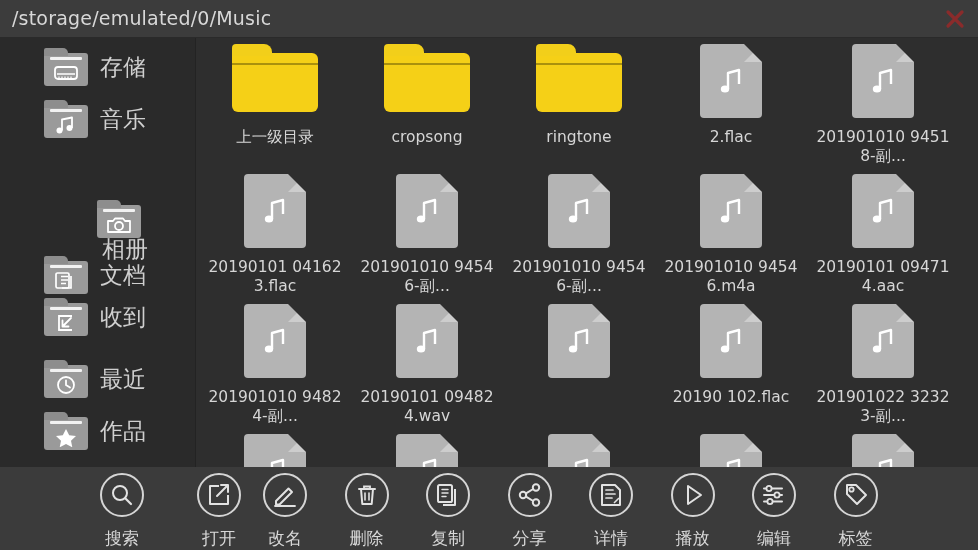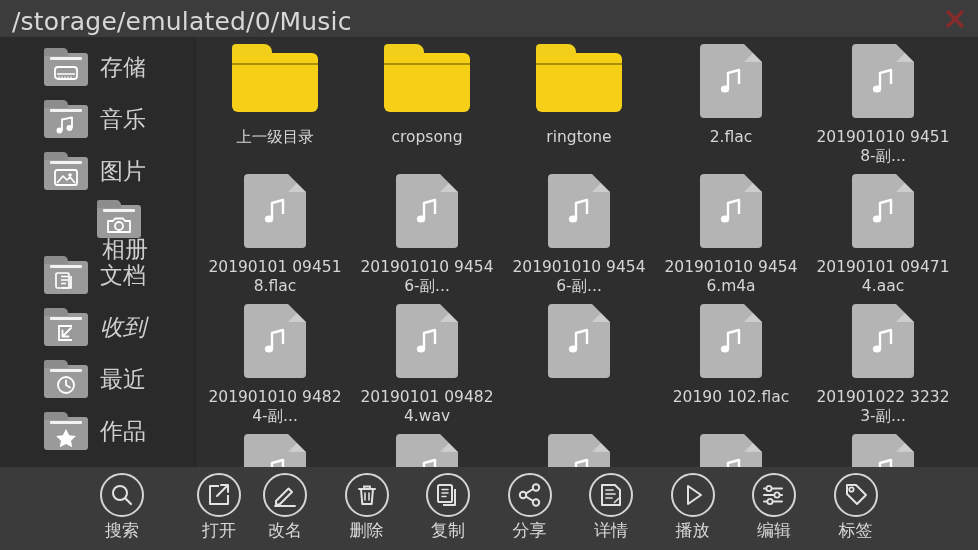--- a/index.html
+++ b/index.html
@@ -25,21 +25,21 @@
     width: 978px;
     height: 38px;
     background: #3c3c3c;
     border-bottom: 1px solid #2a2a2a;
     box-sizing: border-box;
   }
   .titlebar .path {
     position: absolute;
     left: 12px;
     top: 7px;
-    font-size: 25px;
+    font-size: 19px;
     color: #d8d8d8;
     letter-spacing: 0.2px;
     white-space: nowrap;
   }
   .close-btn {
     position: absolute;
     right: 6px;
     top: 4px;
     width: 34px;
     height: 30px;
@@ -210,21 +210,21 @@
     margin: 0 auto;
     border: 2px solid #d5d5d5;
     border-radius: 50%;
     display: flex;
     align-items: center;
     justify-content: center;
     box-sizing: border-box;
   }
   .tb-circle svg { display: block; }
   .tb-label {
-    margin-top: 2px;
+    margin-top: 10px;
     font-size: 17px;
     color: #d8d8d8;
   }
 
   .watermark {
     position: absolute;
     left: 838px;
     top: 509px;
     font-size: 24px;
     font-weight: bold;
@@ -272,35 +272,20 @@
           <div class="glyph">
             <svg width="26" height="20" viewBox="0 0 26 20">
               <path d="M9 15.5 V4.5 L19 2.5 V13" fill="none" stroke="#fff" stroke-width="1.8" stroke-linejoin="round"></path>
               <circle cx="6.5" cy="15.5" r="3" fill="#fff"></circle>
               <circle cx="16.5" cy="13" r="3" fill="#fff"></circle>
             </svg>
           </div>
         </div>
         <div class="side-label">音乐</div>
       </div>
-      <div class="side-item" style="top: 110px;">
-        <div class="folder-ico">
-          <div class="body"></div>
-          <div class="tab"></div>
-          <div class="bar"></div>
-          <div class="glyph">
-            <svg width="26" height="20" viewBox="0 0 26 20">
-              <rect x="2" y="3" width="22" height="15" rx="2" fill="none" stroke="#fff" stroke-width="1.8"></rect>
-              <path d="M4 16 l6-7 4 4 3-3 5 6" fill="none" stroke="#fff" stroke-width="1.6" stroke-linejoin="round"></path>
-              <circle cx="17" cy="8" r="1.8" fill="#fff"></circle>
-            </svg>
-          </div>
-        </div>
-        <div class="side-label">图片</div>
-      </div>
       <div class="side-item" style="top: 162px; flex-direction: column;">
         <div class="folder-ico">
           <div class="body"></div>
           <div class="tab"></div>
           <div class="bar"></div>
           <div class="glyph">
             <svg width="26" height="20" viewBox="0 0 26 20">
               <path d="M2 6 h5 l2-2.5 h8 L19 6 h5 v11 H2 Z" fill="none" stroke="#fff" stroke-width="1.8" stroke-linejoin="round"></path>
               <circle cx="13" cy="11" r="4" fill="none" stroke="#fff" stroke-width="1.8"></circle>
             </svg>
@@ -316,21 +301,21 @@
           <div class="glyph">
             <svg width="26" height="20" viewBox="0 0 26 20">
               <rect x="3" y="2" width="13" height="15" rx="1.5" fill="none" stroke="#fff" stroke-width="1.7"></rect>
               <path d="M8 5.5 h7 M8 9 h7 M8 12.5 h5" stroke="#fff" stroke-width="1.3"></path>
               <path d="M18 5 v12 H9" fill="none" stroke="#fff" stroke-width="1.7"></path>
             </svg>
           </div>
         </div>
         <div class="side-label">文档</div>
       </div>
-      <div class="side-item" style="top: 266px; font-style: italic;">
+      <div class="side-item" style="top: 256px;">
         <div class="folder-ico">
           <div class="body"></div>
           <div class="tab"></div>
           <div class="bar"></div>
           <div class="glyph">
             <svg width="26" height="20" viewBox="0 0 26 20">
               <path d="M19 3 H6 v14 h13" fill="none" stroke="#fff" stroke-width="1.8"></path>
               <path d="M18 5 L9.5 13.5 M9.5 13.5 h6 M9.5 13.5 v-6" fill="none" stroke="#fff" stroke-width="1.8" stroke-linecap="round"></path>
             </svg>
           </div>
@@ -436,21 +421,21 @@
             <div class="fold2"></div>
             <div class="fold"></div>
             <div class="note">
               <svg width="28" height="30" viewBox="0 0 28 30">
                 <path d="M11 23 V7 L22 4 V18" fill="none" stroke="#fff" stroke-width="2.4" stroke-linejoin="round"></path>
                 <ellipse cx="8" cy="23" rx="4.2" ry="3.6" fill="#fff"></ellipse>
               </svg>
             </div>
           </div>
         </div>
-        <div class="name">20190101 094518.flac</div>
+        <div class="name">20190101 041623.flac</div>
       </div>
       <div class="cell" style="left: 154px; top: 136px;">
         <div class="icon-wrap">
           <div class="afile">
             <div class="sheet"></div>
             <div class="fold2"></div>
             <div class="fold"></div>
             <div class="note">
               <svg width="28" height="30" viewBox="0 0 28 30">
                 <path d="M11 23 V7 L22 4 V18" fill="none" stroke="#fff" stroke-width="2.4" stroke-linejoin="round"></path>

